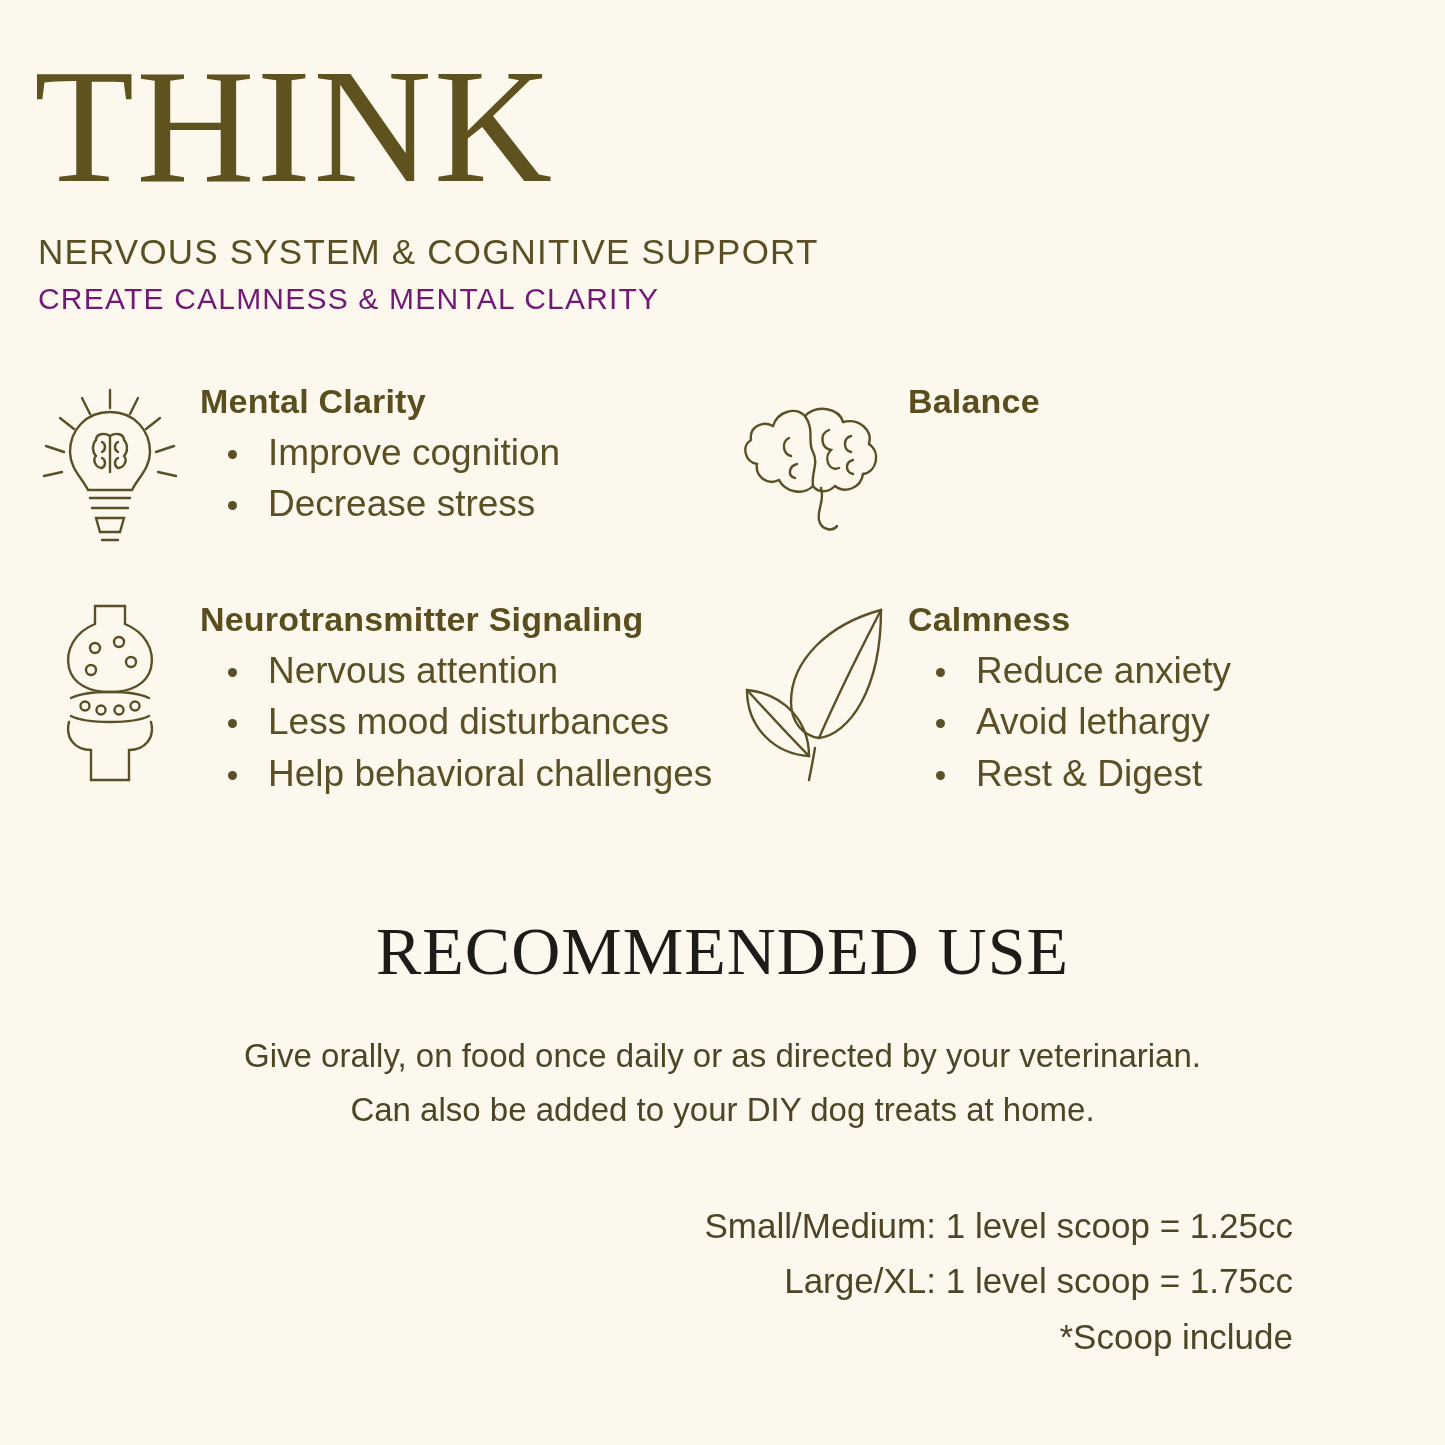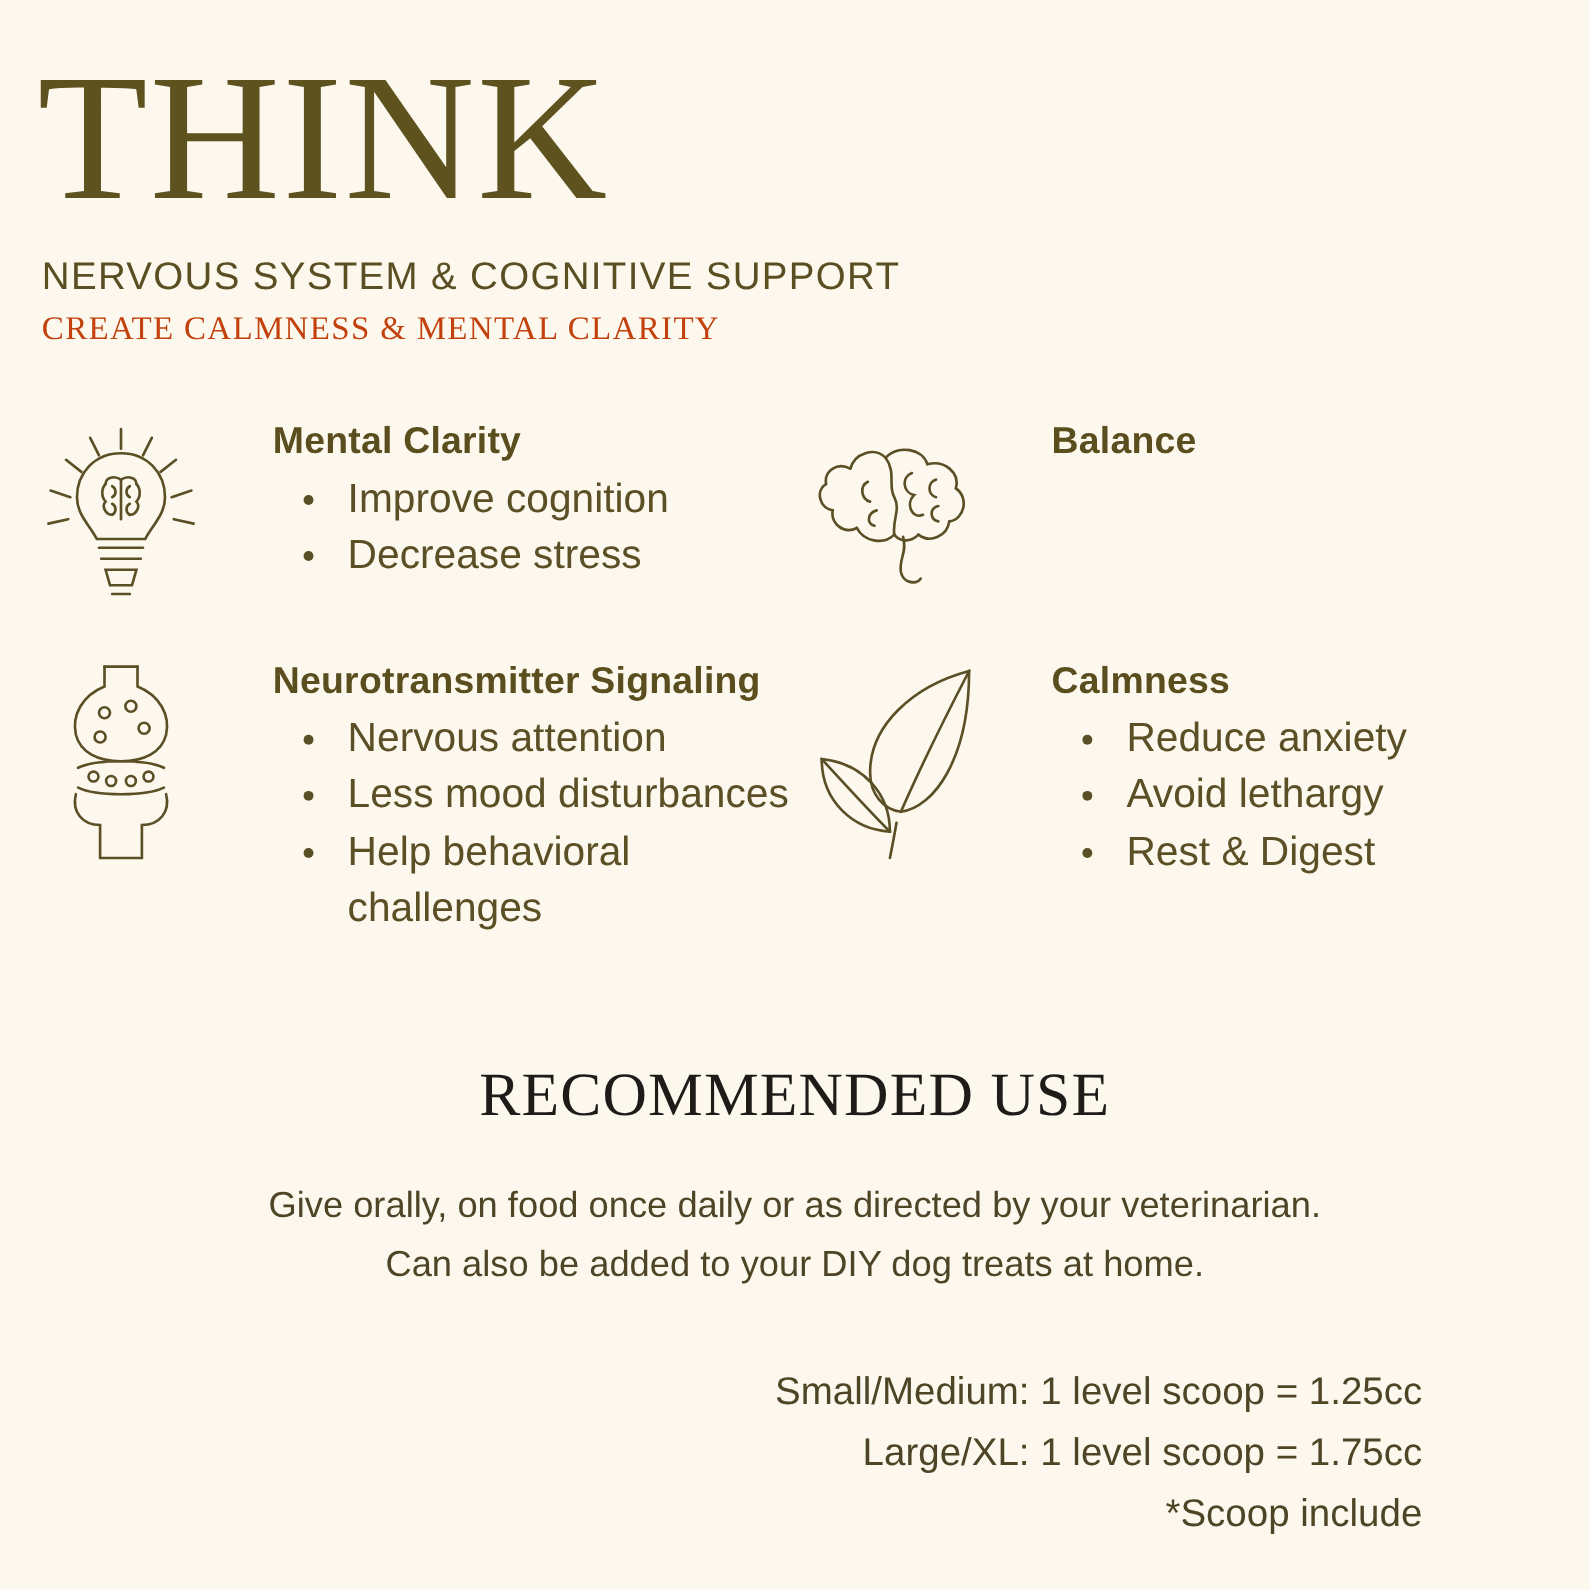--- a/index.html
+++ b/index.html
@@ -38,40 +38,38 @@
   .subtitle-1 {
     font-size: 35px;
     letter-spacing: 1.2px;
     color: #5a4f22;
     margin: 28px 0 0 4px;
     font-weight: 400;
   }
   .subtitle-2 {
     font-size: 30px;
     letter-spacing: 1.2px;
-    color: #c2410c;
+    color: #701a75;
     margin: 10px 0 0 4px;
     font-weight: 400;
-    font-family: Liberation Serif, serif;
   }
 
   
   .benefits {
     margin-top: 58px;
     display: grid;
     grid-template-columns: 722px 723px;
     grid-template-rows: auto auto;
     row-gap: 42px;
   }
   .benefit {
     display: flex;
     align-items: flex-start;
     padding-left: 20px;
     box-sizing: border-box;
-    gap: 48px;
   }
   .benefit.col2 {
     padding-left: 6px;
   }
   .benefit-icon {
     width: 180px;
     min-width: 180px;
     display: flex;
     justify-content: center;
     align-items: flex-start;
@@ -110,21 +108,21 @@
     border-radius: 50%;
   }
 
   
   .rec-section {
     margin-top: 118px;
     text-align: center;
   }
   .rec-title {
     font-family: "Liberation Serif", serif;
-    font-size: 56px;
+    font-size: 68px;
     line-height: 1;
     color: #1d1c18;
     margin: 0;
     font-weight: 400;
     letter-spacing: 1px;
   }
   .rec-para {
     margin: 44px auto 0 auto;
     width: 1180px;
     font-size: 33px;

